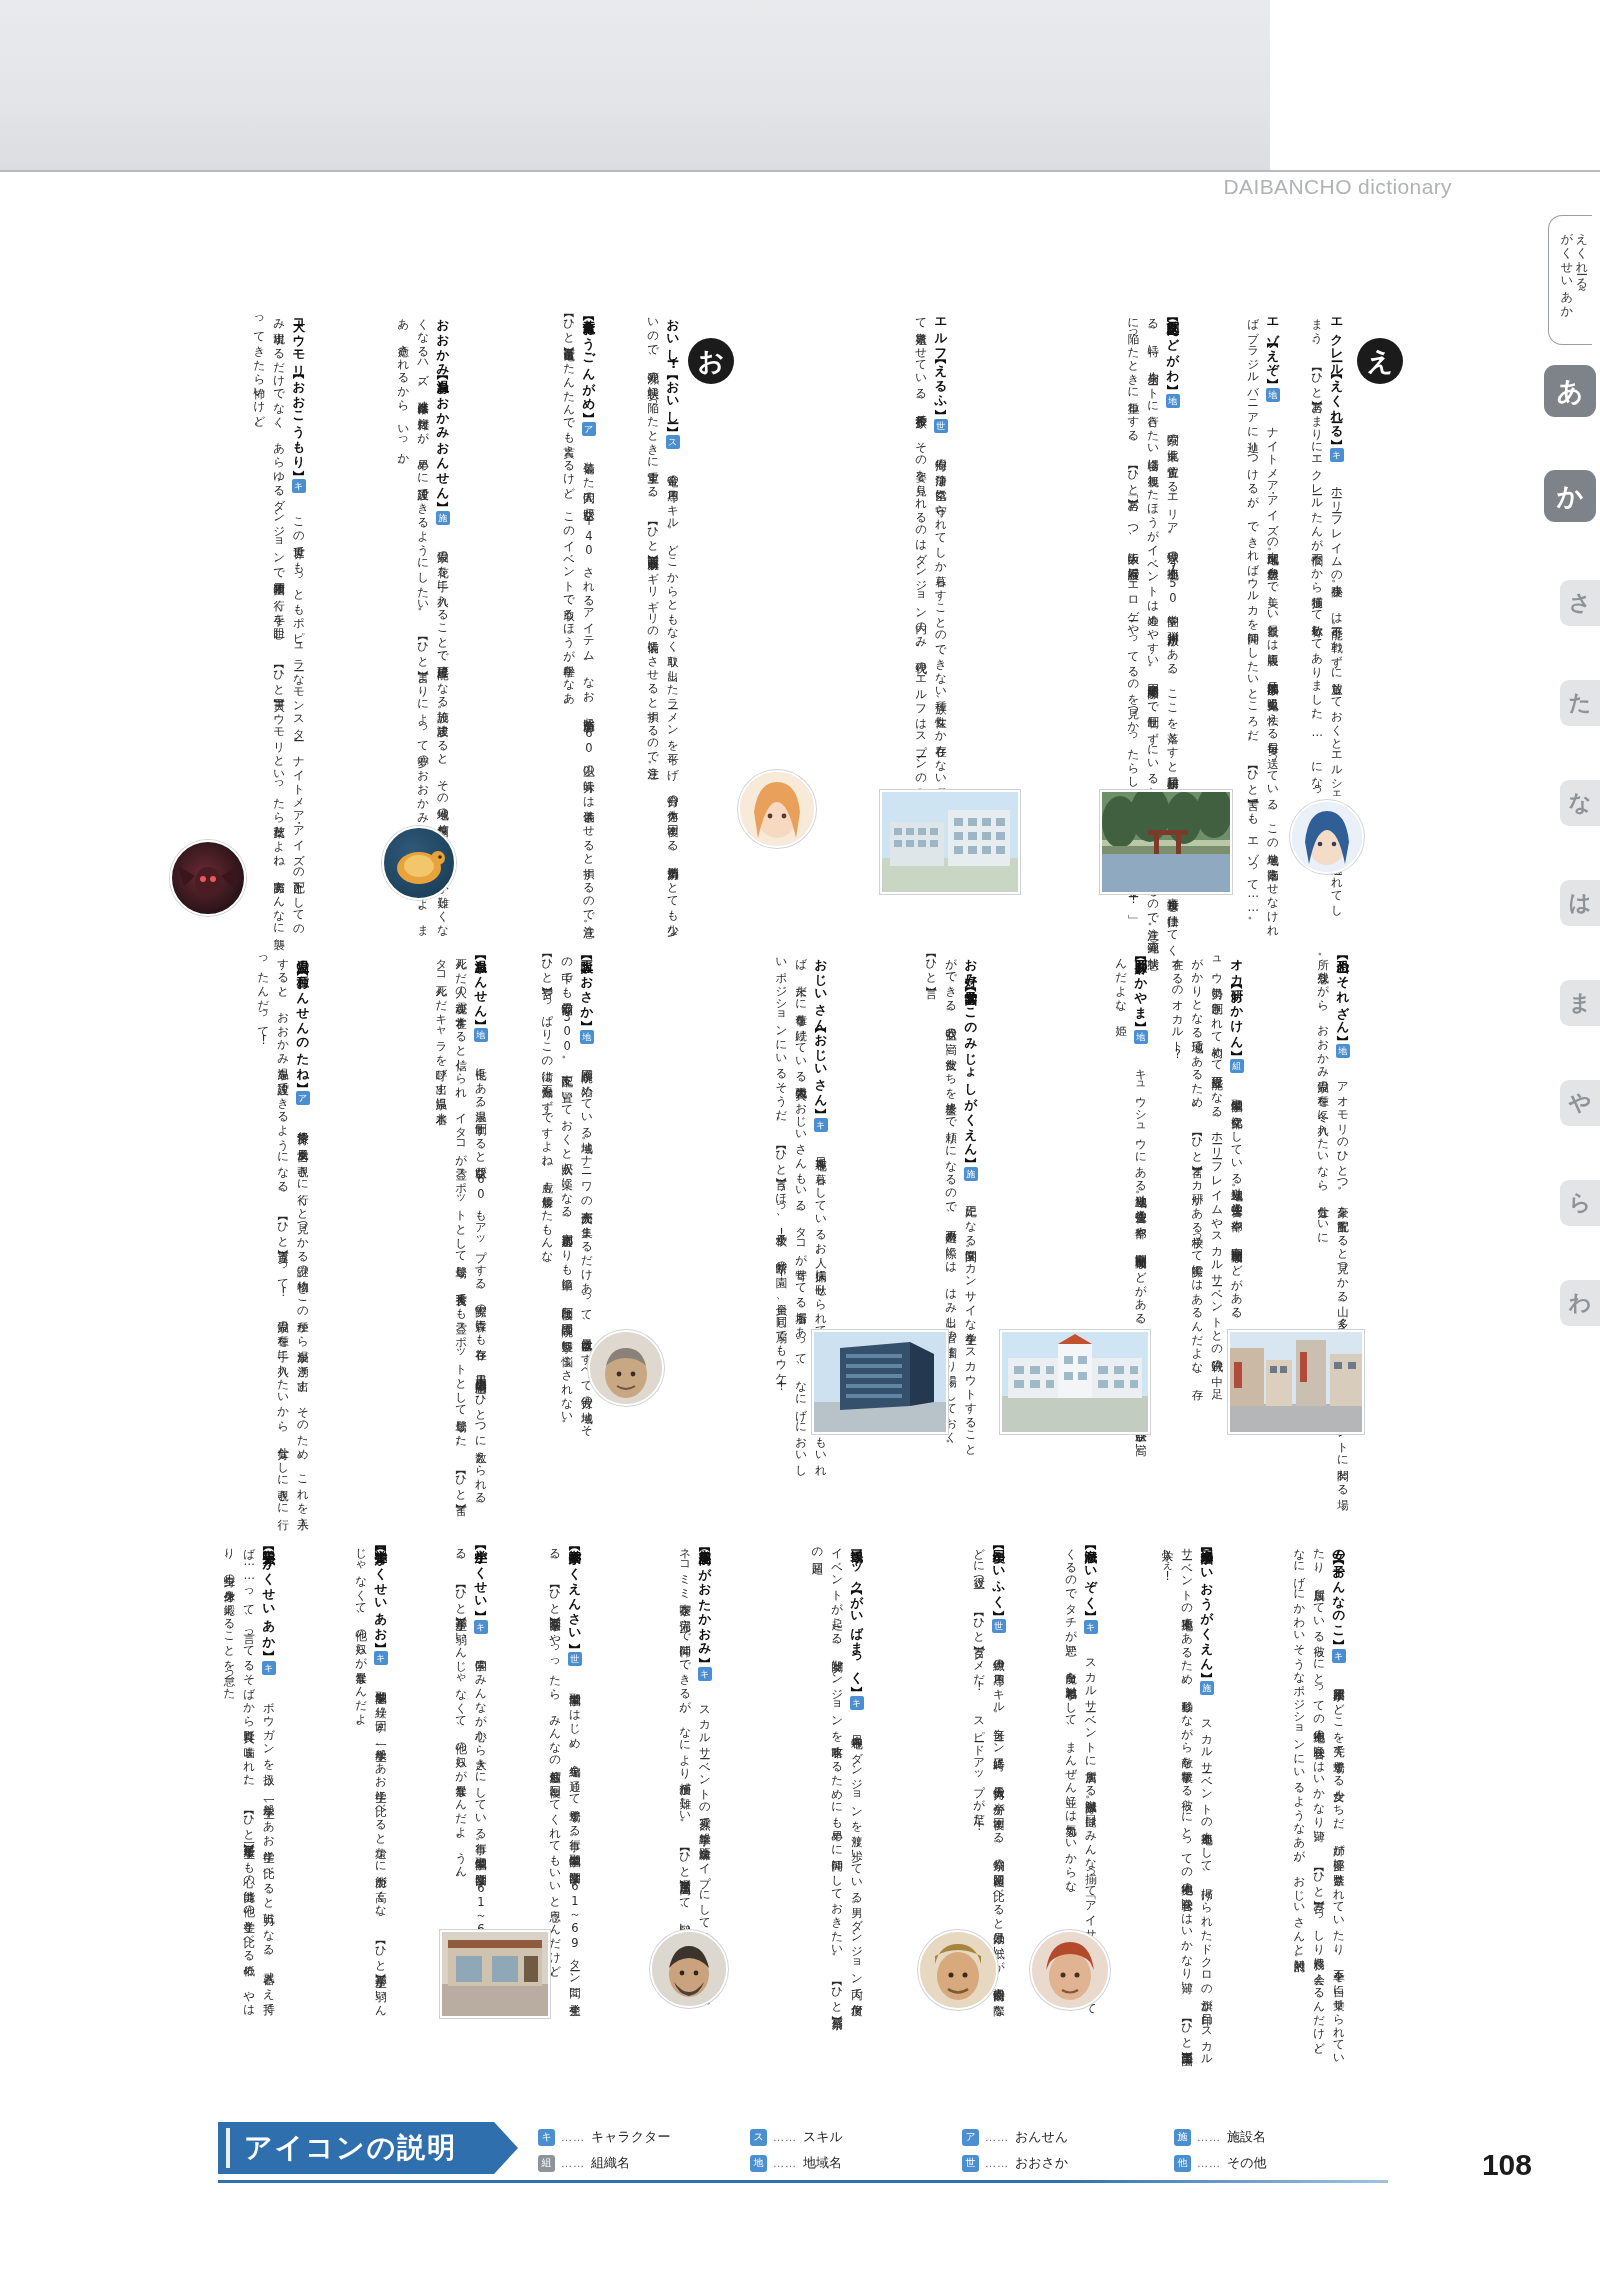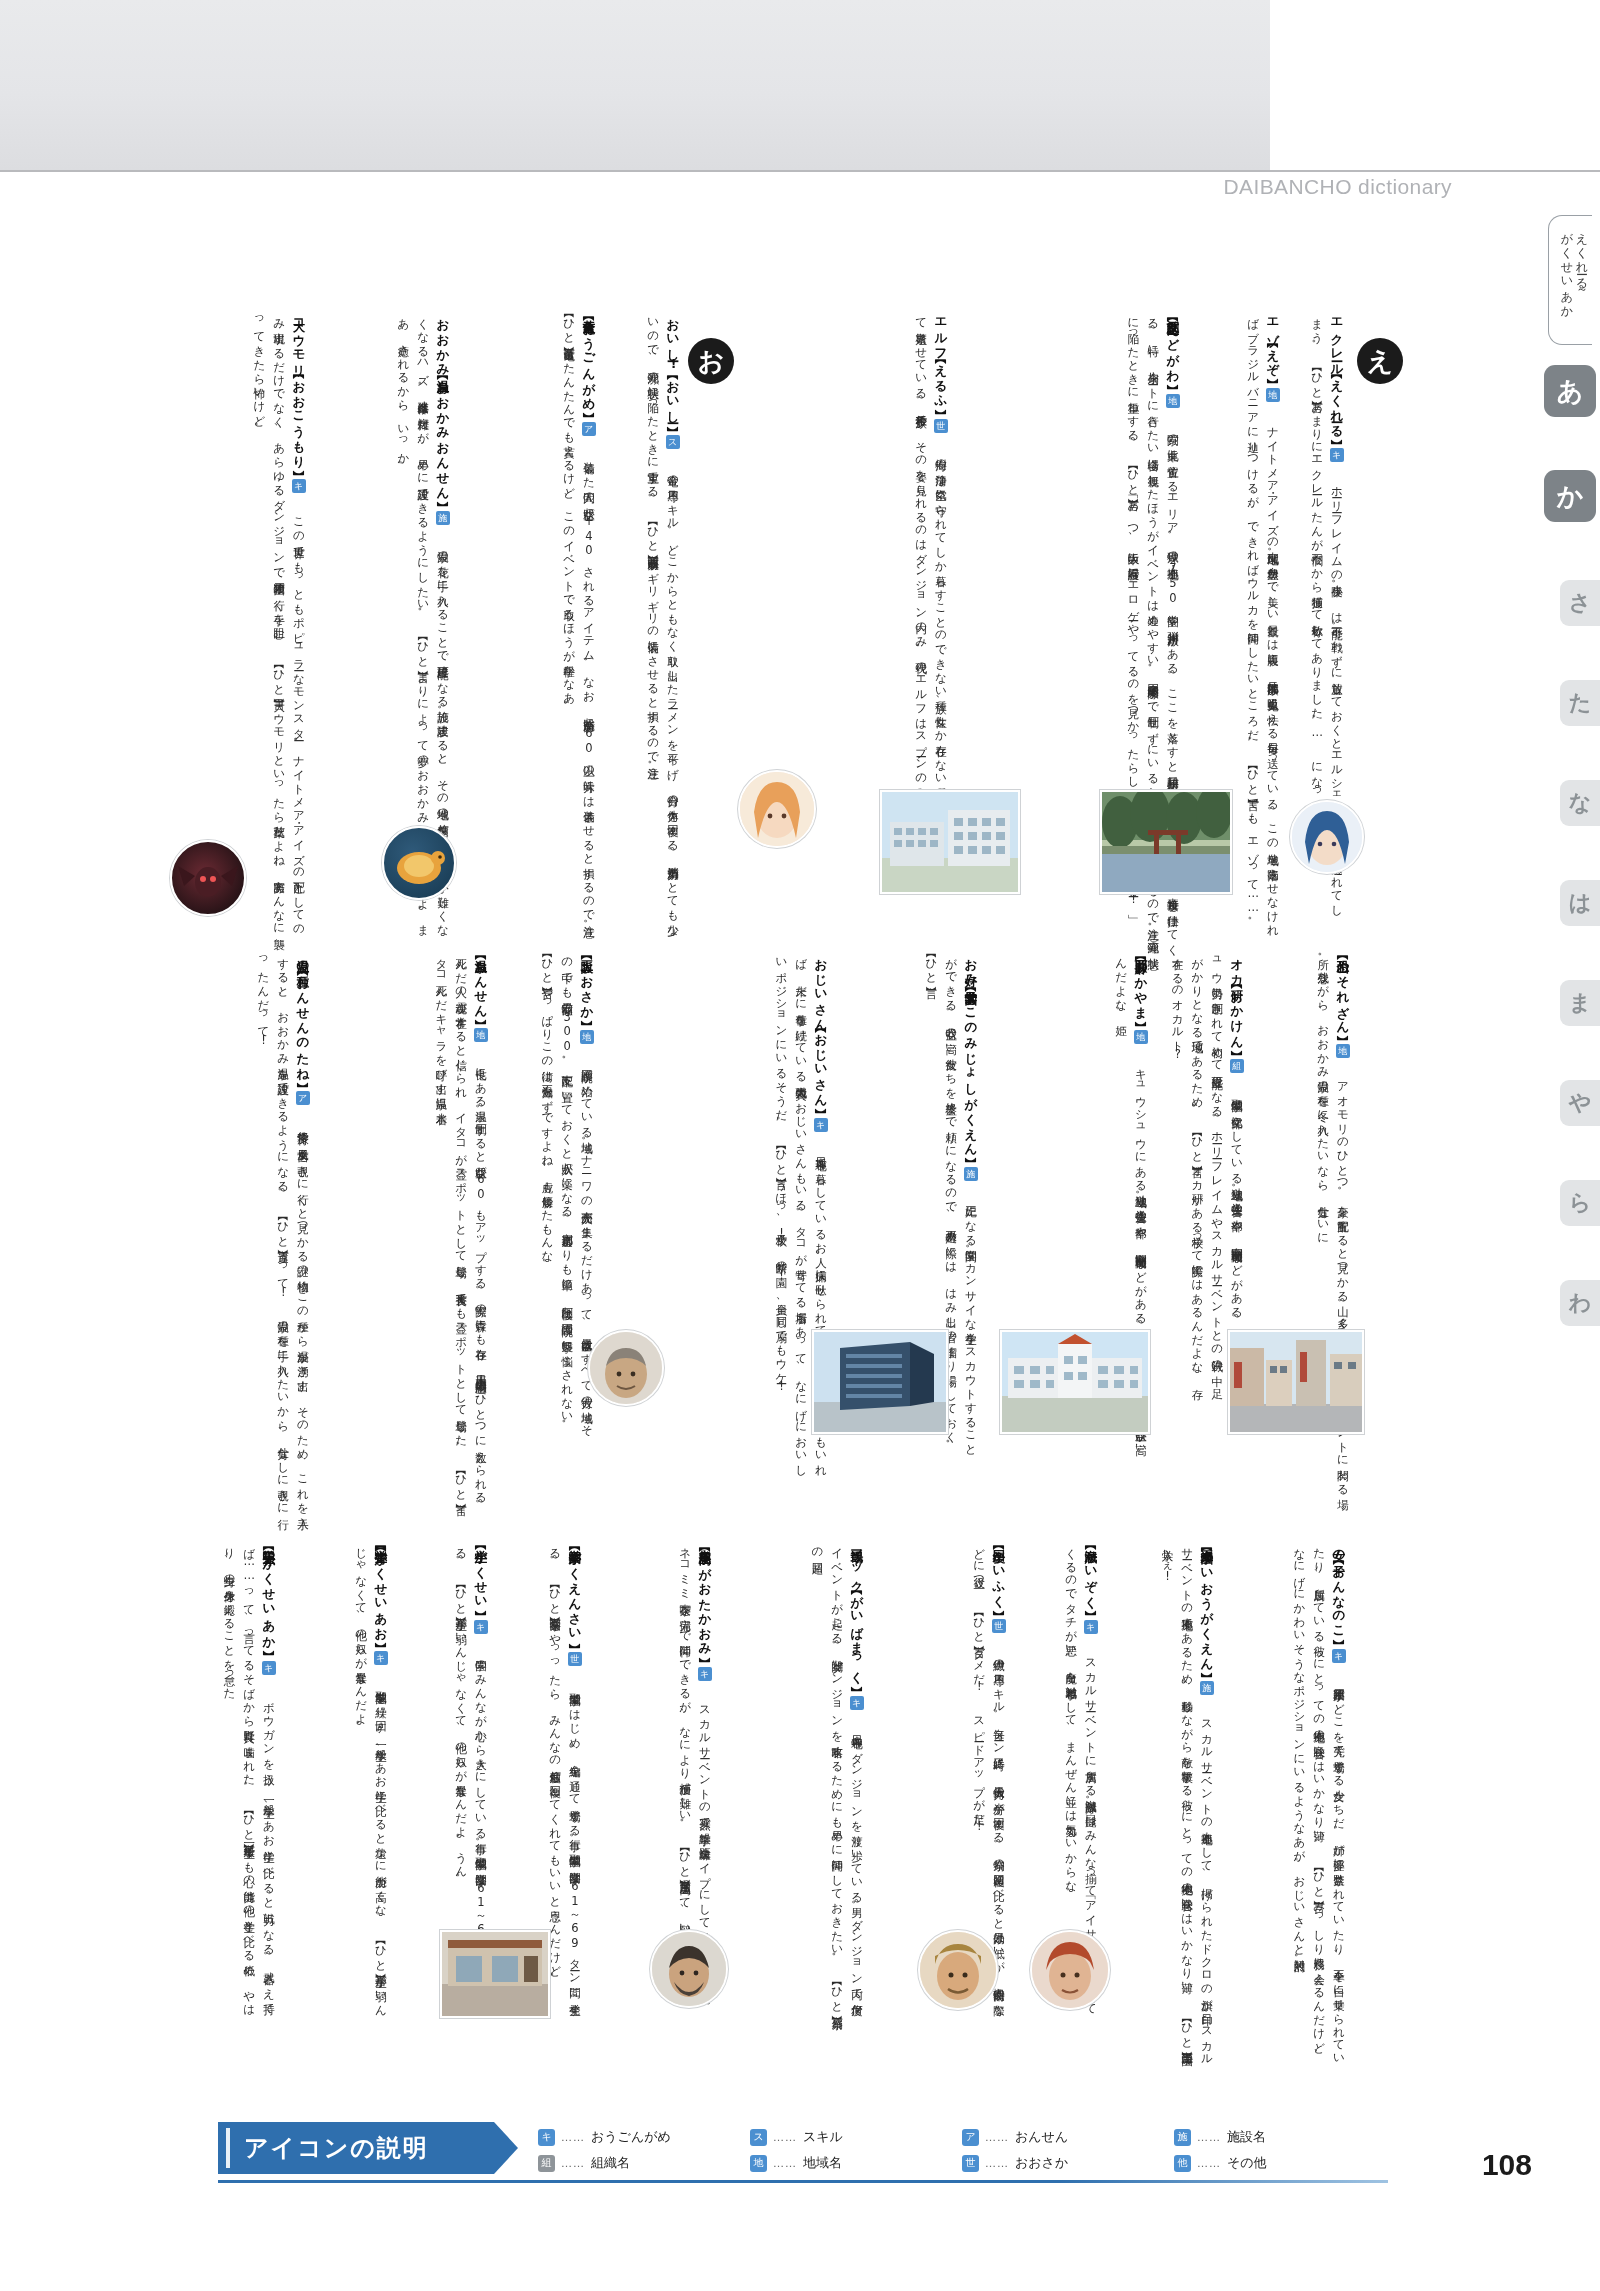--- a/index.html
+++ b/index.html
@@ -97,21 +97,21 @@
   }
   .thumb.round { border-radius:50%; box-shadow:0 0 0 1px #cfd2d5; }
   
   .legend {
     position:absolute; left:218px; top:2122px; width:1170px; height:74px;
   }
   .legend-banner {
     position:absolute; left:0; top:0; width:300px; height:52px;
     background:#2f6fae;
     clip-path:polygon(0 0, 276px 0, 300px 26px, 276px 52px, 0 52px);
-    color:#fff; font-size:24px; font-weight:bold;
+    color:#fff; font-size:28px; font-weight:bold;
     display:flex; align-items:center; padding-left:26px;
     letter-spacing:2px;
     font-family:"DejaVu Sans", sans-serif;
   }
   .legend-banner::before{
     content:""; position:absolute; left:8px; top:6px; width:4px; height:40px;
     background:#fff; opacity:.9;
   }
   .legend-grid {
     position:absolute; left:320px; top:2px; width:850px;
@@ -557,21 +557,21 @@
     <path d="M30 58 Q38 63 46 58" stroke="#8a5236" stroke-width="2.2" fill="none"></path>
   </svg>
 </div>
 
 <div class="legend">
   <div class="legend-banner">アイコンの説明</div>
   <div class="legend-grid">
     <div class="legend-item">
       <span class="legend-chip">キ</span>
       <span class="dots">……</span>
-      <span>おうごんがめ</span>
+      <span>キャラクター</span>
     </div>
     <div class="legend-item">
       <span class="legend-chip">ス</span>
       <span class="dots">……</span>
       <span>スキル</span>
     </div>
     <div class="legend-item">
       <span class="legend-chip">ア</span>
       <span class="dots">……</span>
       <span>おんせん</span>

